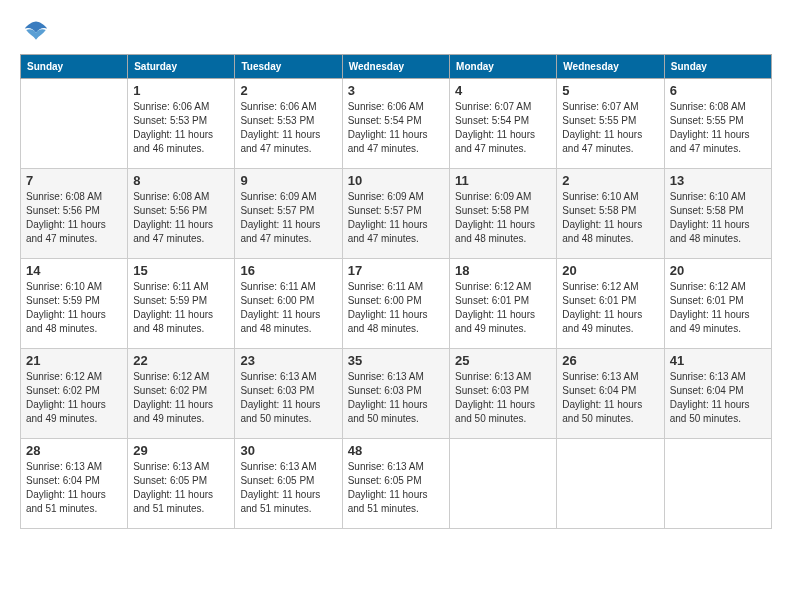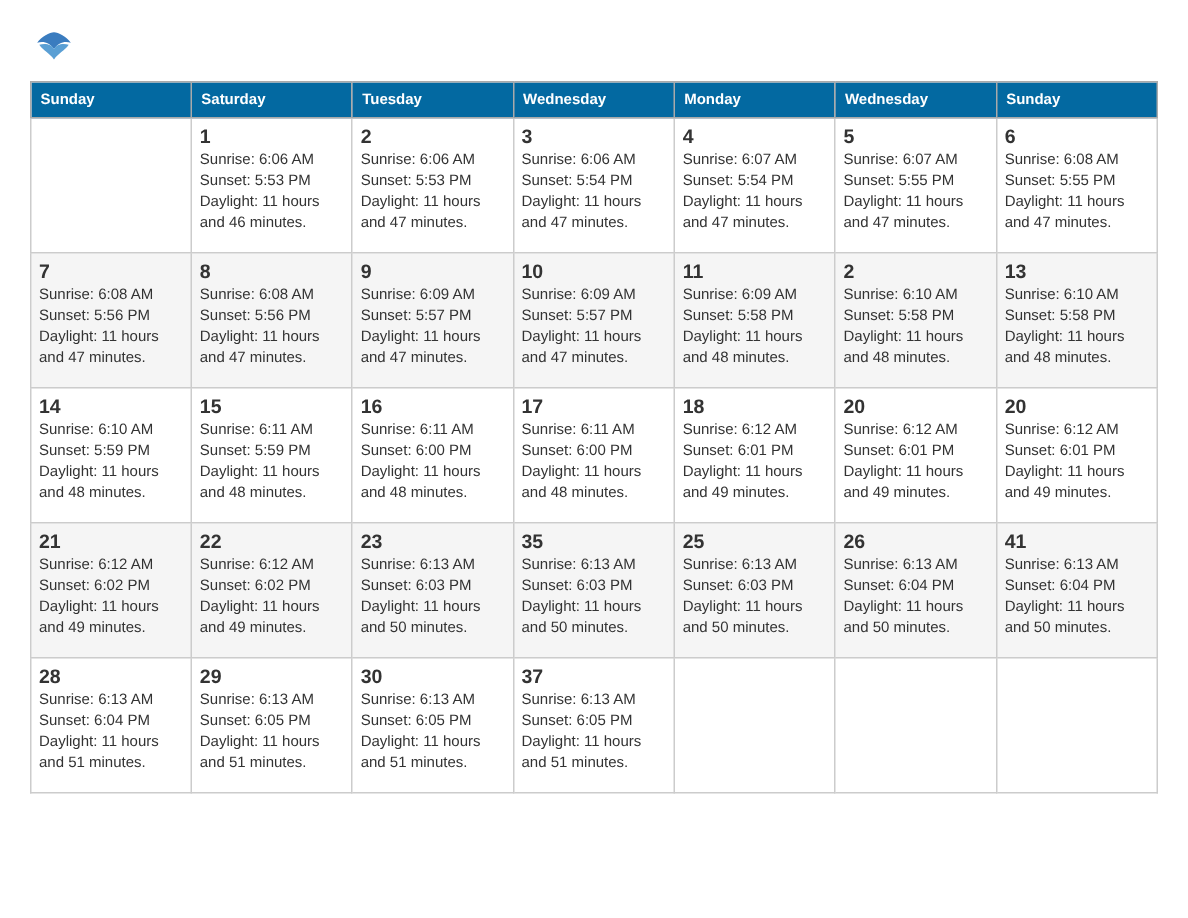--- a/index.html
+++ b/index.html
@@ -334,21 +334,21 @@
 and 51 minutes.</div>
         </td>
         <td>
           <span class="day-num">30</span>
           <div class="day-info" style="white-space: pre-line;">Sunrise: 6:13 AM
 Sunset: 6:05 PM
 Daylight: 11 hours
 and 51 minutes.</div>
         </td>
         <td>
-          <span class="day-num">37</span>
+          <span class="day-num">48</span>
           <div class="day-info" style="white-space: pre-line;">Sunrise: 6:13 AM
 Sunset: 6:05 PM
 Daylight: 11 hours
 and 51 minutes.</div>
         </td>
         <td class="empty-cell"></td>
         <td class="empty-cell"></td>
         <td class="empty-cell"></td>
       </tr>
     </tbody>

